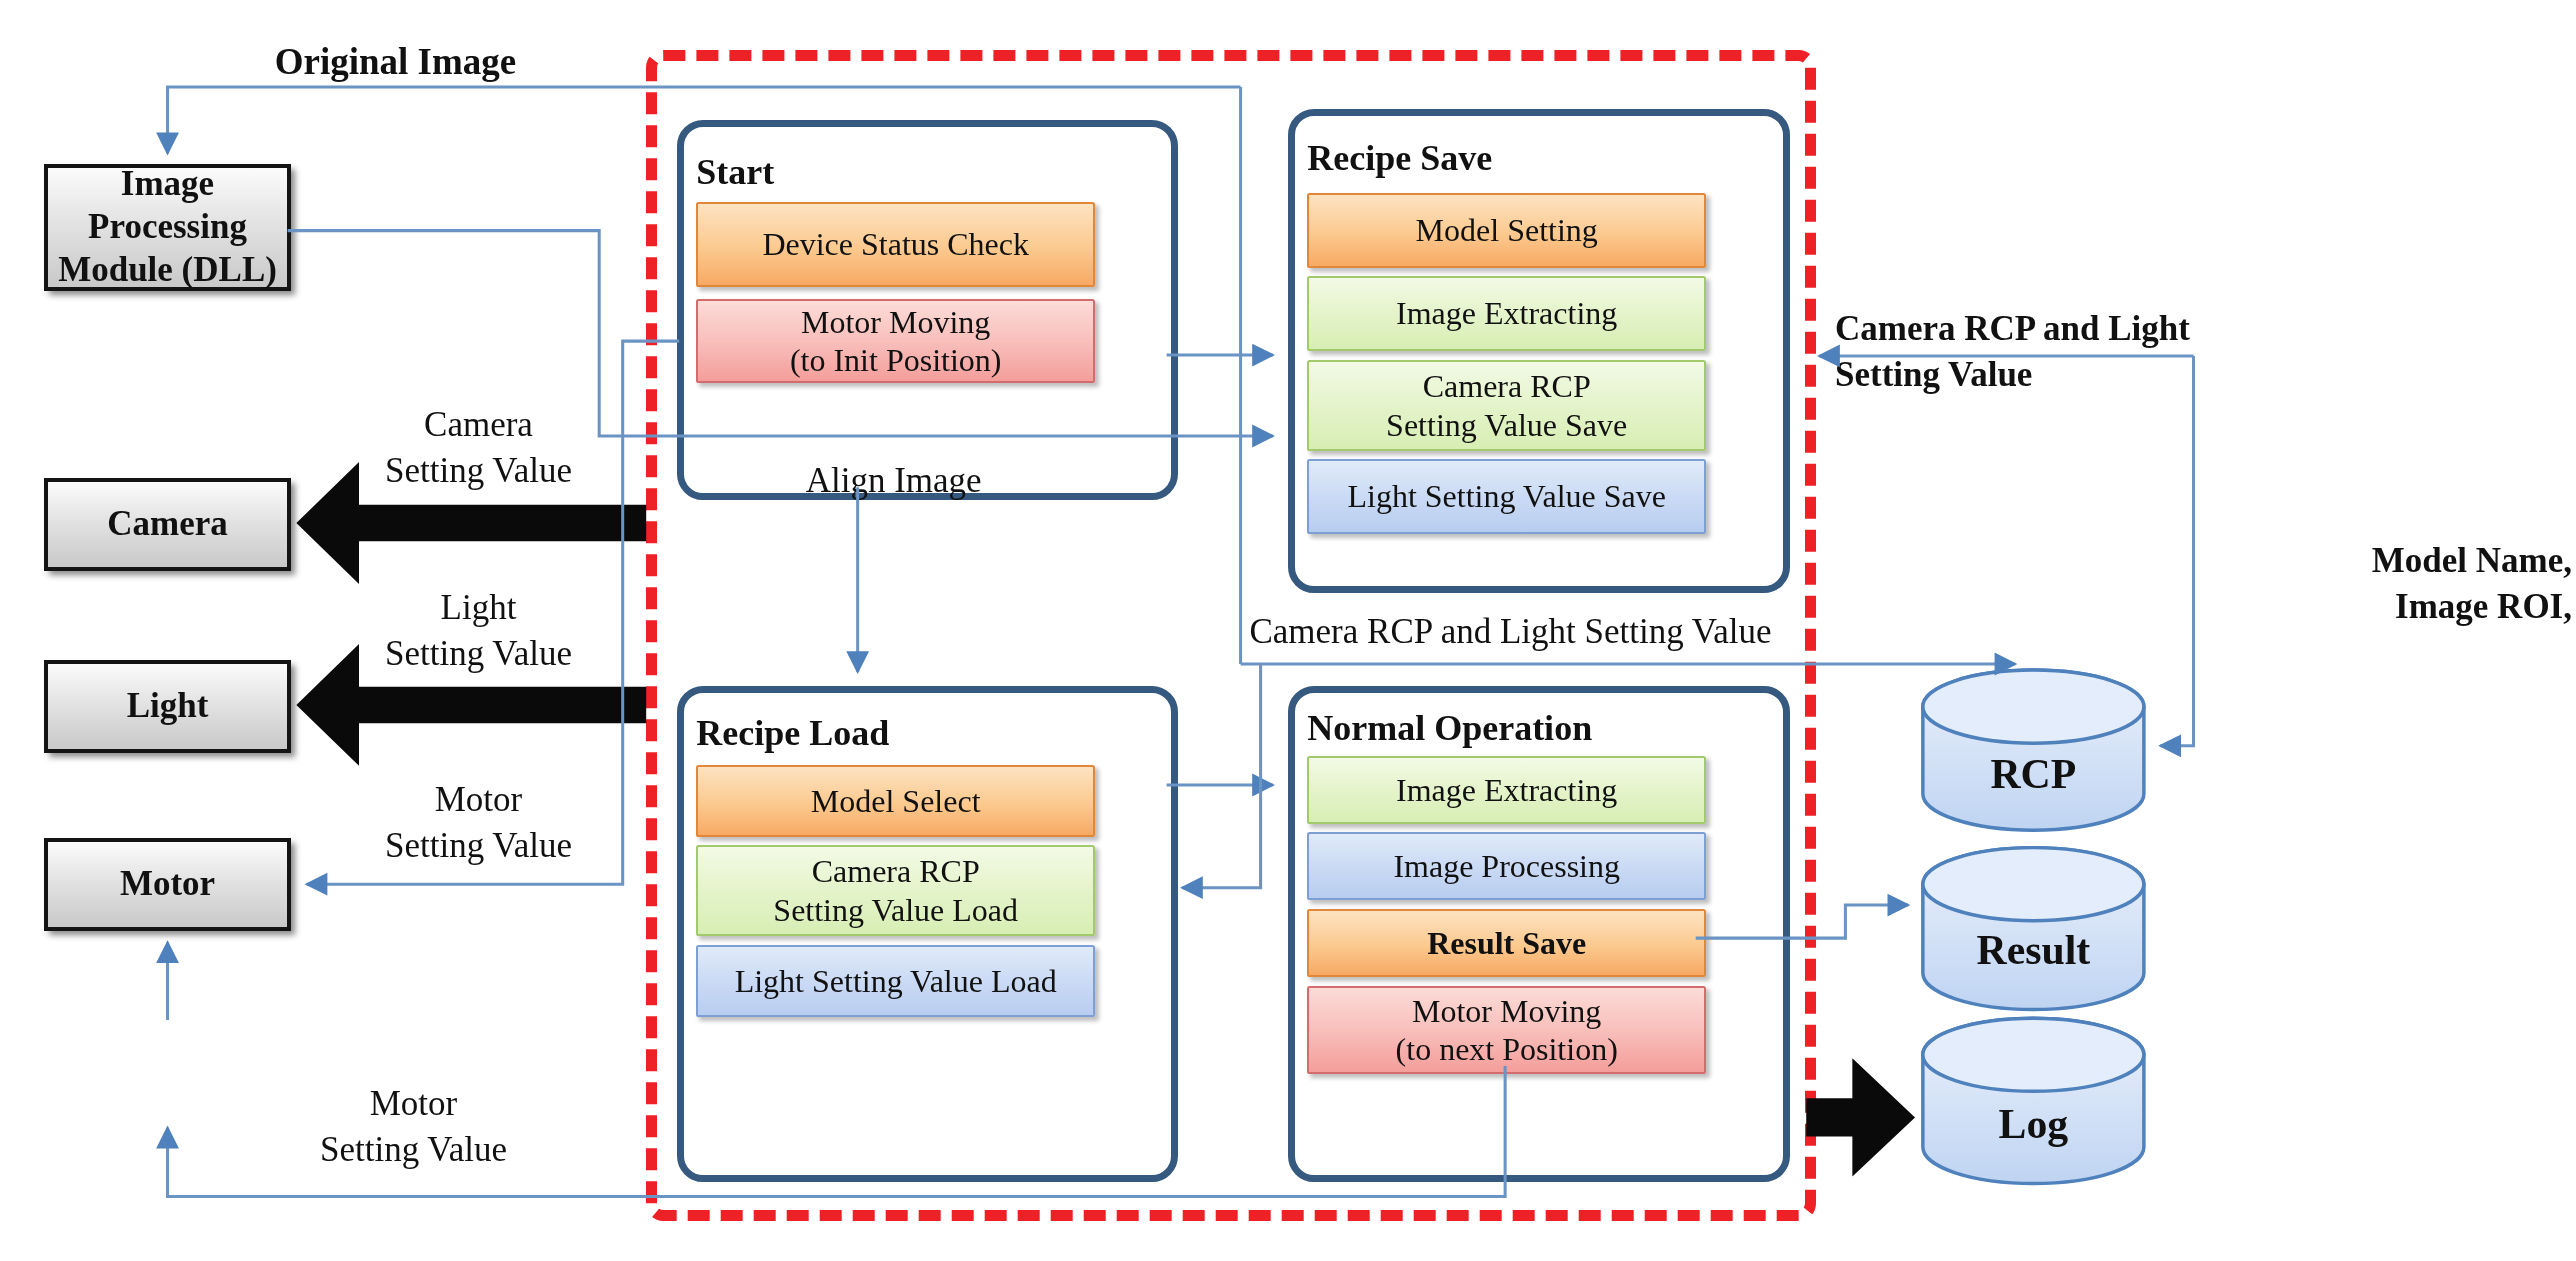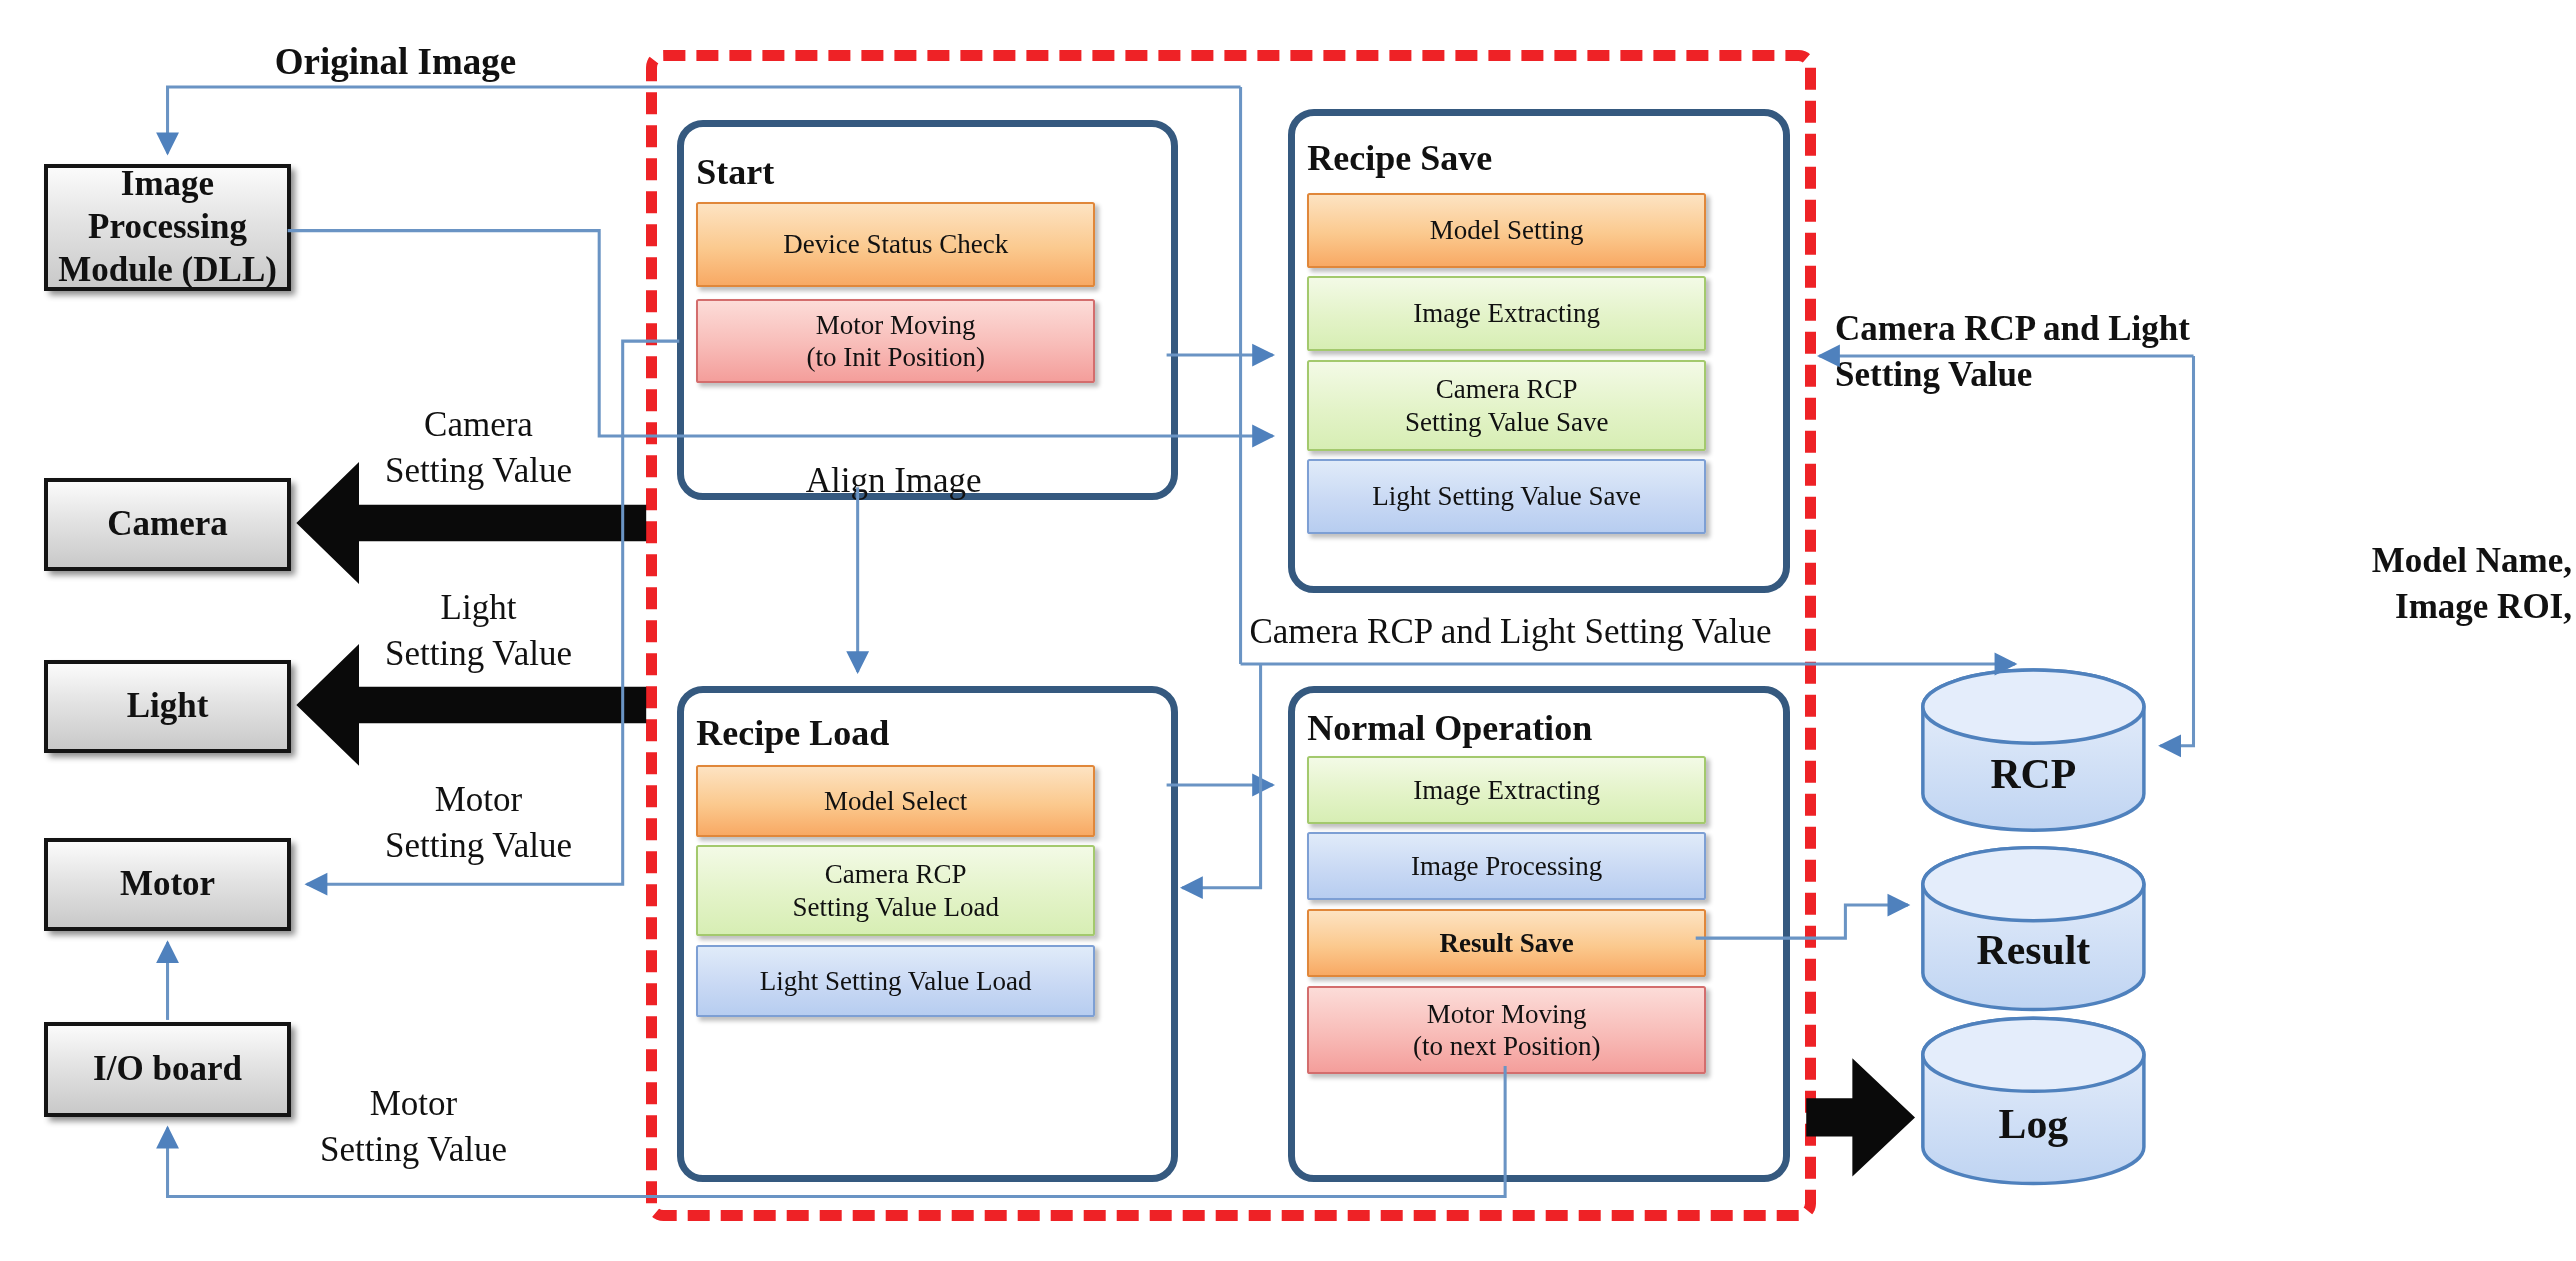--- a/index.html
+++ b/index.html
@@ -7,21 +7,21 @@
           font-family:"Liberation Serif",serif;color:#111;}
   .red-boundary{position:absolute;left:646px;top:50px;width:1148px;height:1149px;
           border:11.3px dashed #ee2226;border-radius:17.4px;z-index:1;}
   .gray-box{position:absolute;z-index:2;background:linear-gradient(180deg,#fbfbfb 0%,#e3e3e3 45%,#c9c9c9 100%);
           border:4.4px solid #141414;box-shadow:5.2px 5.2px 6.1px rgba(0,0,0,.45);
           display:flex;flex-direction:column;align-items:center;justify-content:center;
           font-weight:bold;font-size:35px;line-height:1.22;text-align:center;}
   .panel{position:absolute;z-index:2;background:#ffffff;border:7.8px solid #35597f;border-radius:26px;}
   .panel-title{position:absolute;left:0;width:409px;text-align:left;font-weight:bold;font-size:36px;}
   .step{position:absolute;border-radius:2.6px;display:flex;flex-direction:column;align-items:center;
-        justify-content:center;font-size:27px;line-height:1.2;text-align:center;
+        justify-content:center;font-size:32px;line-height:1.2;text-align:center;
         box-shadow:3.5px 3.5px 4.4px rgba(0,0,0,.25);}
   .step.orange{background:linear-gradient(180deg,#fde3c2 0%,#fbc98e 55%,#f8a964 100%);border:2.6px solid #e0873a;}
   .step.pink{background:linear-gradient(180deg,#fcdcd8 0%,#f8bcb8 55%,#f49e9b 100%);border:2.6px solid #d36d6d;}
   .step.green{background:linear-gradient(180deg,#f3fae6 0%,#e3f3c8 55%,#d7eeb4 100%);border:2.6px solid #a3c96d;}
   .step.blue{background:linear-gradient(180deg,#e0ebf9 0%,#c9d9f4 55%,#b7cdf0 100%);border:2.6px solid #7d9fd4;}
   .note{position:absolute;z-index:3;font-size:35px;line-height:1.3;text-align:center;}
   .note.left-align{text-align:left;font-weight:bold;}
   .note.bold{font-weight:bold;font-size:37px;}
   .overlay{position:absolute;left:0;top:0;z-index:4;pointer-events:none;}
   .cyl-label{font-family:"Liberation Serif",serif;font-weight:bold;font-size:48px;fill:#111;}
@@ -43,23 +43,20 @@
     <span>Module (DLL)</span>
   </div>
   <div class="gray-box" style="left:44px;top:478px;width:239px;height:85px;">
     <span>Camera</span>
   </div>
   <div class="gray-box" style="left:44px;top:660px;width:239px;height:85px;">
     <span>Light</span>
   </div>
   <div class="gray-box" style="left:44px;top:838px;width:239px;height:85px;">
     <span>Motor</span>
-  </div>
-  <div class="gray-box" style="left:44px;top:1022px;width:239px;height:87px;">
-    <span>I/O board</span>
   </div>
 
   <div class="panel" style="left:677px;top:120px;width:487px;height:366px;">
     <div class="panel-title" style="top:24.4px;left:12.2px;">Start</div>
     <div class="step orange" style="left:12.2px;top:75px;width:395px;height:81px;">
       <span>Device Status Check</span>
     </div>
     <div class="step pink" style="left:12.2px;top:172px;width:395px;height:80px;">
       <span>Motor Moving</span>
       <span>(to Init Position)</span>

